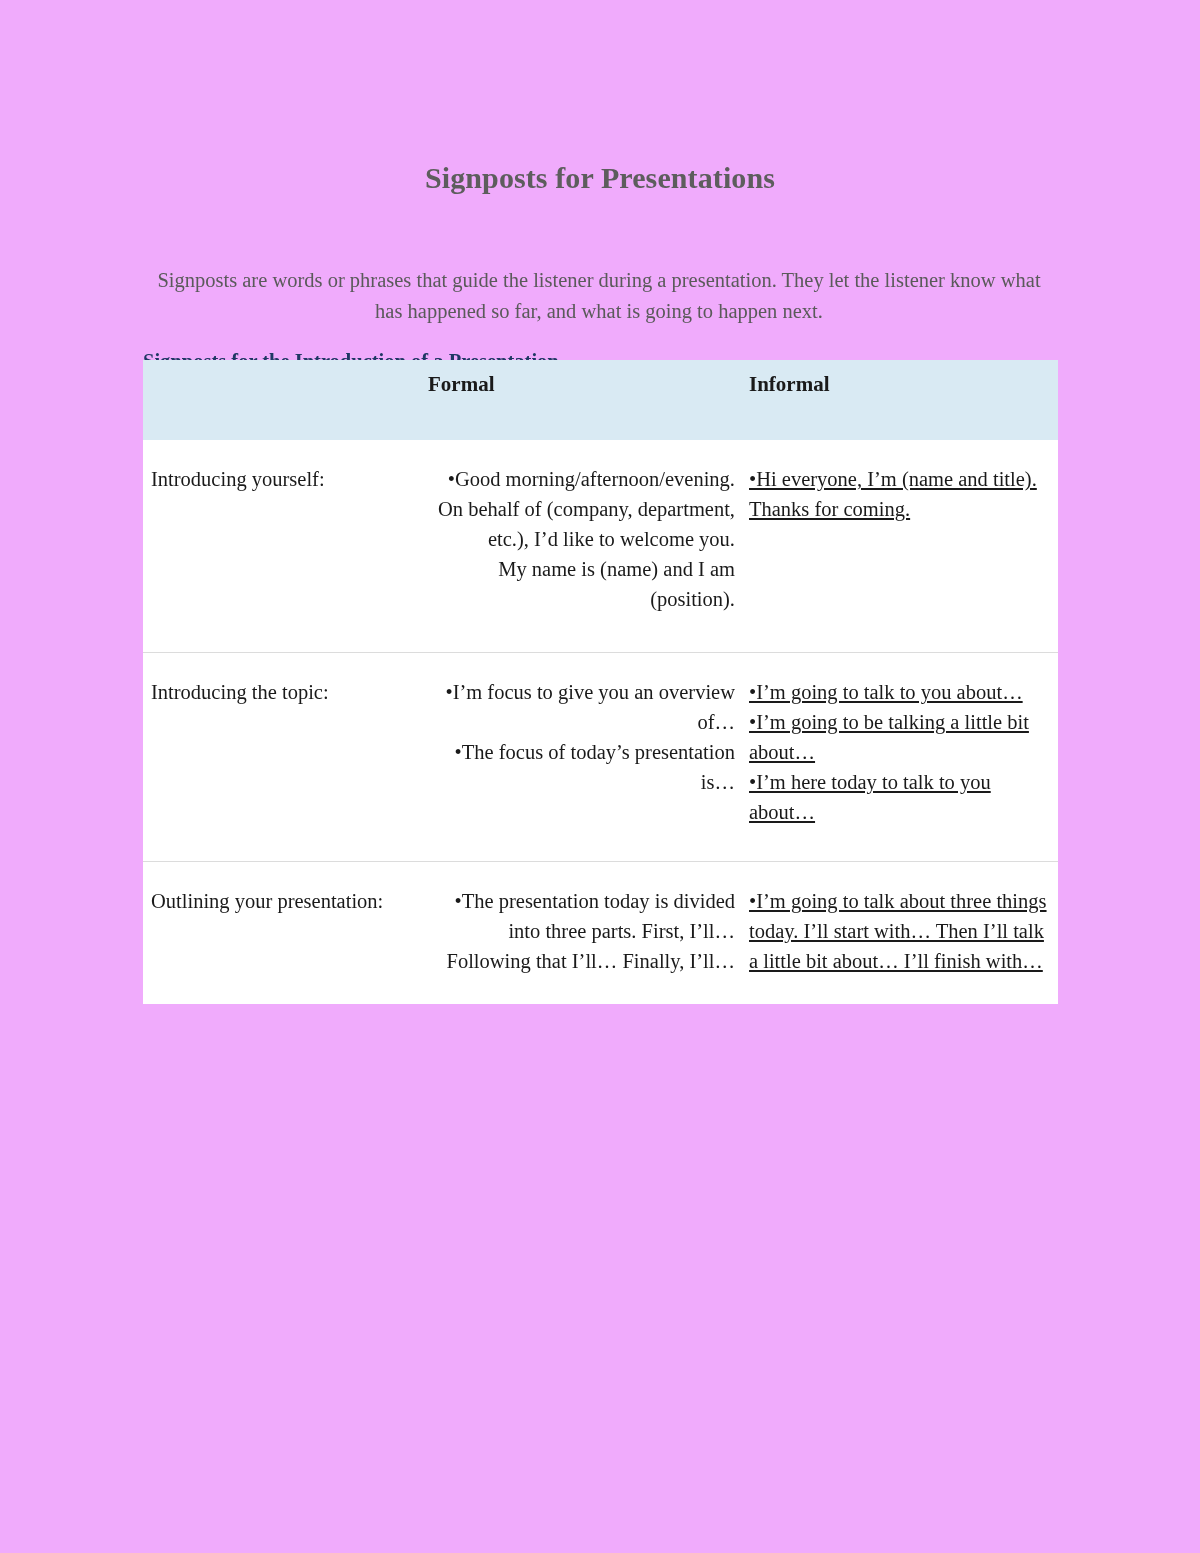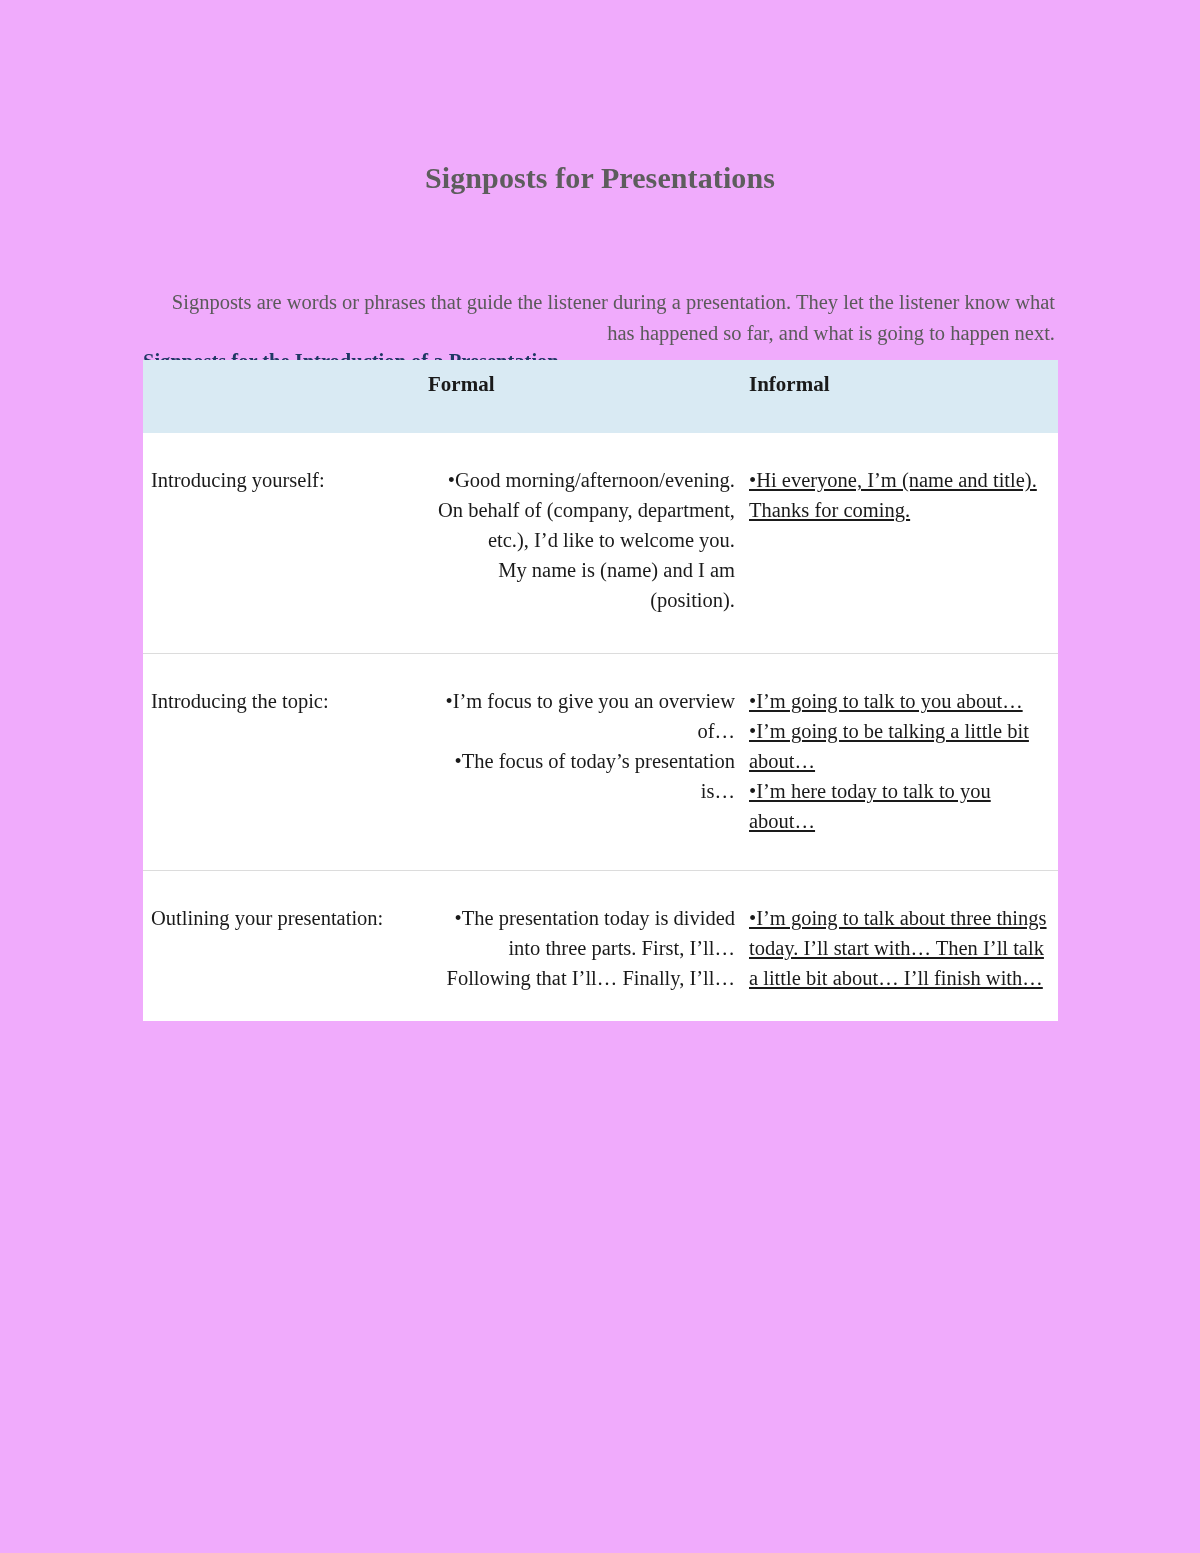--- a/index.html
+++ b/index.html
@@ -29,26 +29,26 @@
     text-align: center;
     font-size: 30px;
     font-weight: bold;
     color: #5d5d5d;
     letter-spacing: 0.1px;
     line-height: 1.2;
   }
   .intro-paragraph {
     position: absolute;
     left: 143px;
-    top: 266px;
+    top: 244px;
     width: 912px;
     font-size: 20.5px;
     line-height: 31px;
     color: #5a5a5a;
-    text-align: right;
+    text-align: center;
   }
   .section-heading {
     position: absolute;
     left: 143px;
     top: 331px;
     width: 912px;
     font-size: 20.5px;
     font-weight: bold;
     color: #1f3864;
     text-decoration: underline;
@@ -64,38 +64,38 @@
     table-layout: fixed;
   }
   .signpost-table col.c-label { width: 282px; }
   .signpost-table col.c-formal { width: 320px; }
   .signpost-table col.c-informal { width: 313px; }
 
   .signpost-table thead th {
     background: #d9eaf3;
     height: 61px;
     vertical-align: top;
-    padding: 12px 0 0 0;
+    padding: 12px 0 7px 0;
     font-size: 21px;
     font-weight: bold;
     color: #1a1a1a;
     text-align: left;
     border: none;
   }
   .signpost-table thead th.h-label { padding-left: 8px; }
   .signpost-table thead th.h-formal { padding-left: 3px; }
   .signpost-table thead th.h-informal { padding-left: 4px; }
 
   .signpost-table tbody td {
     vertical-align: top;
     font-size: 20.5px;
     line-height: 30px;
     color: #1a1a1a;
     border-top: 1px solid #dcdcdc;
-    padding: 32px 10px 28px 0;
+    padding: 24px 10px 28px 0;
     background: #ffffff;
     margin-top: 36px;
   }
   .signpost-table tbody tr.row-first td {
     border-top: none;
   }
   .signpost-table tbody td.cell-label { padding-left: 8px; }
   .signpost-table tbody td.cell-formal { padding-left: 3px; text-align: right; }
   .signpost-table tbody td.cell-informal { padding-left: 4px; text-decoration: underline; }
 

